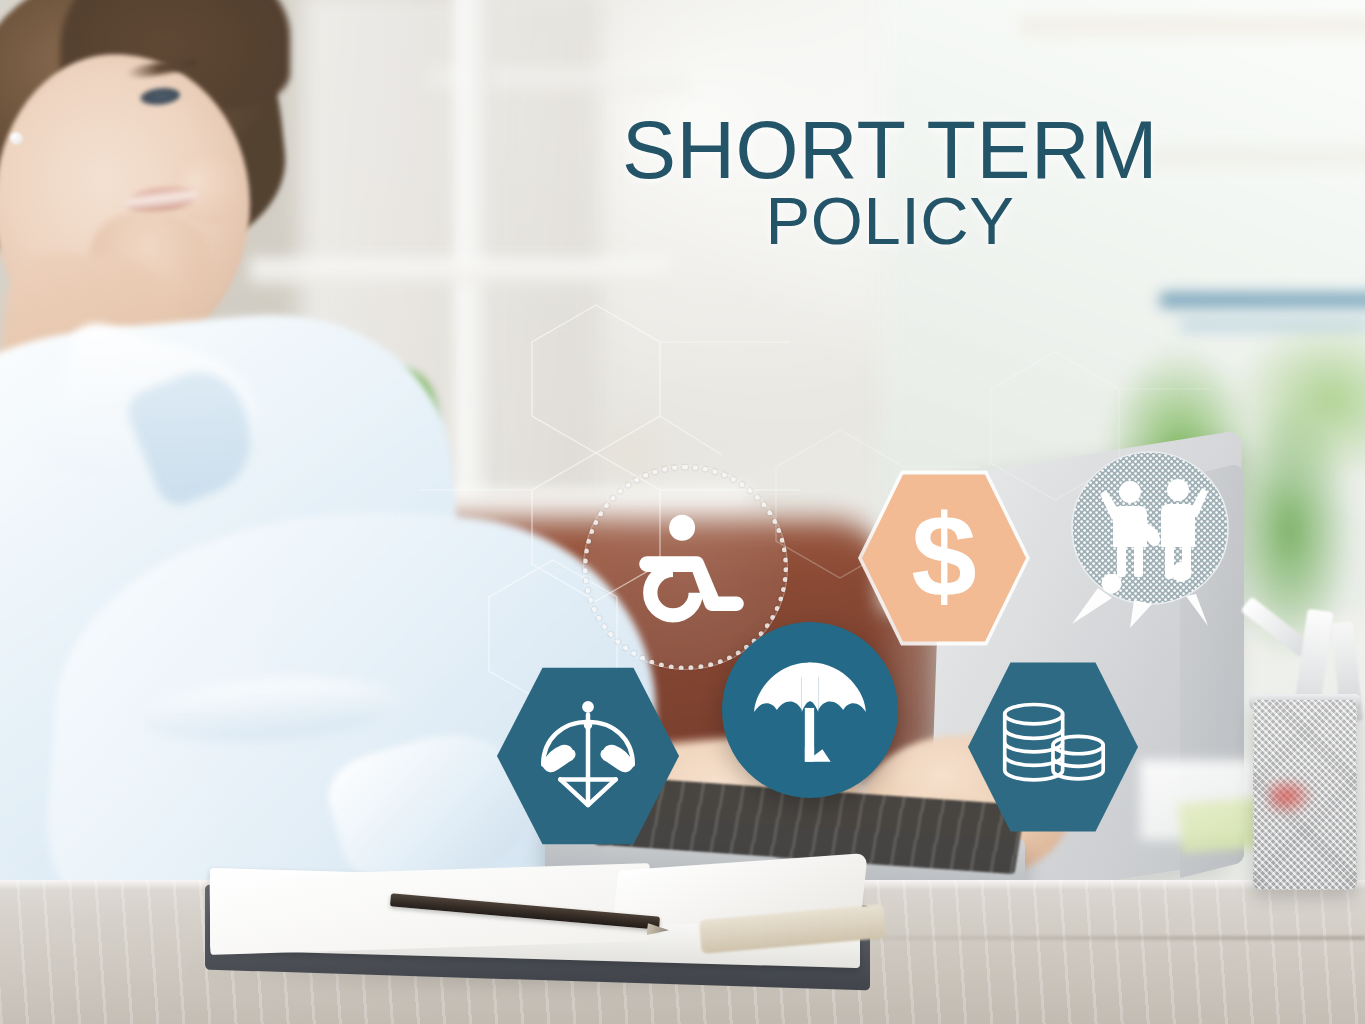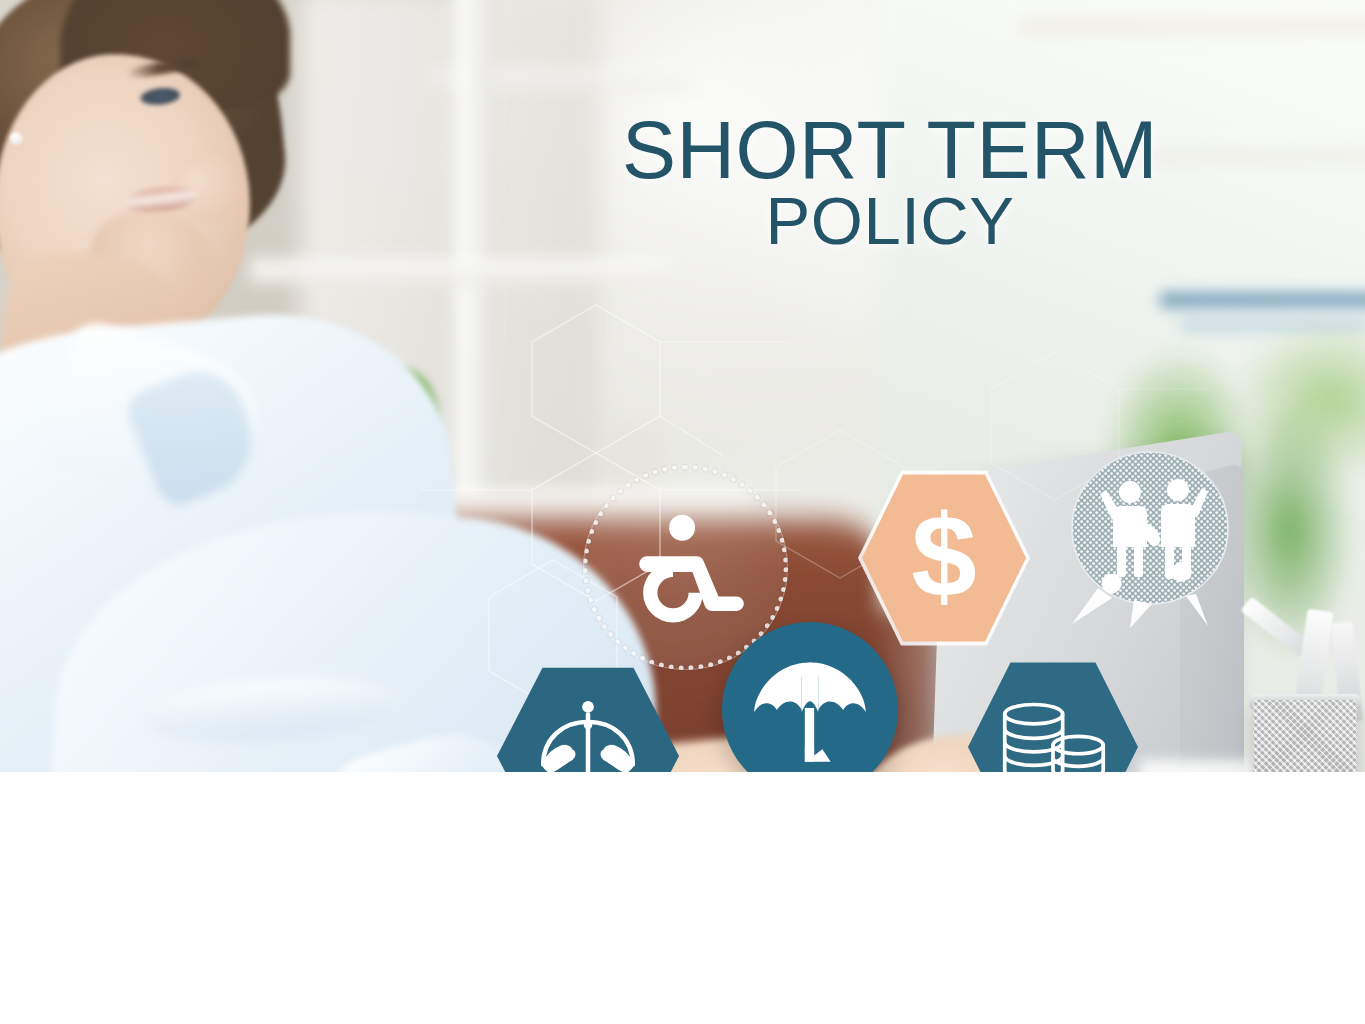--- a/index.html
+++ b/index.html
@@ -1,20 +1,20 @@
 <!DOCTYPE html>
 <html><head>
 <meta charset="utf-8">
 <style>
   html,body{margin:0;padding:0;background:#fff;}
   body{font-family:"Liberation Sans", sans-serif;}
 
   #stage{
     position:relative;
-    width:1365px;height:772px;
+    width:1365px;height:1024px;
     overflow:hidden;
     background:#c4b5fd;
   }
 
   
   .photo{position:absolute;inset:0;overflow:hidden;}
 
   
   .bg-base{
     position:absolute;inset:-60px;

